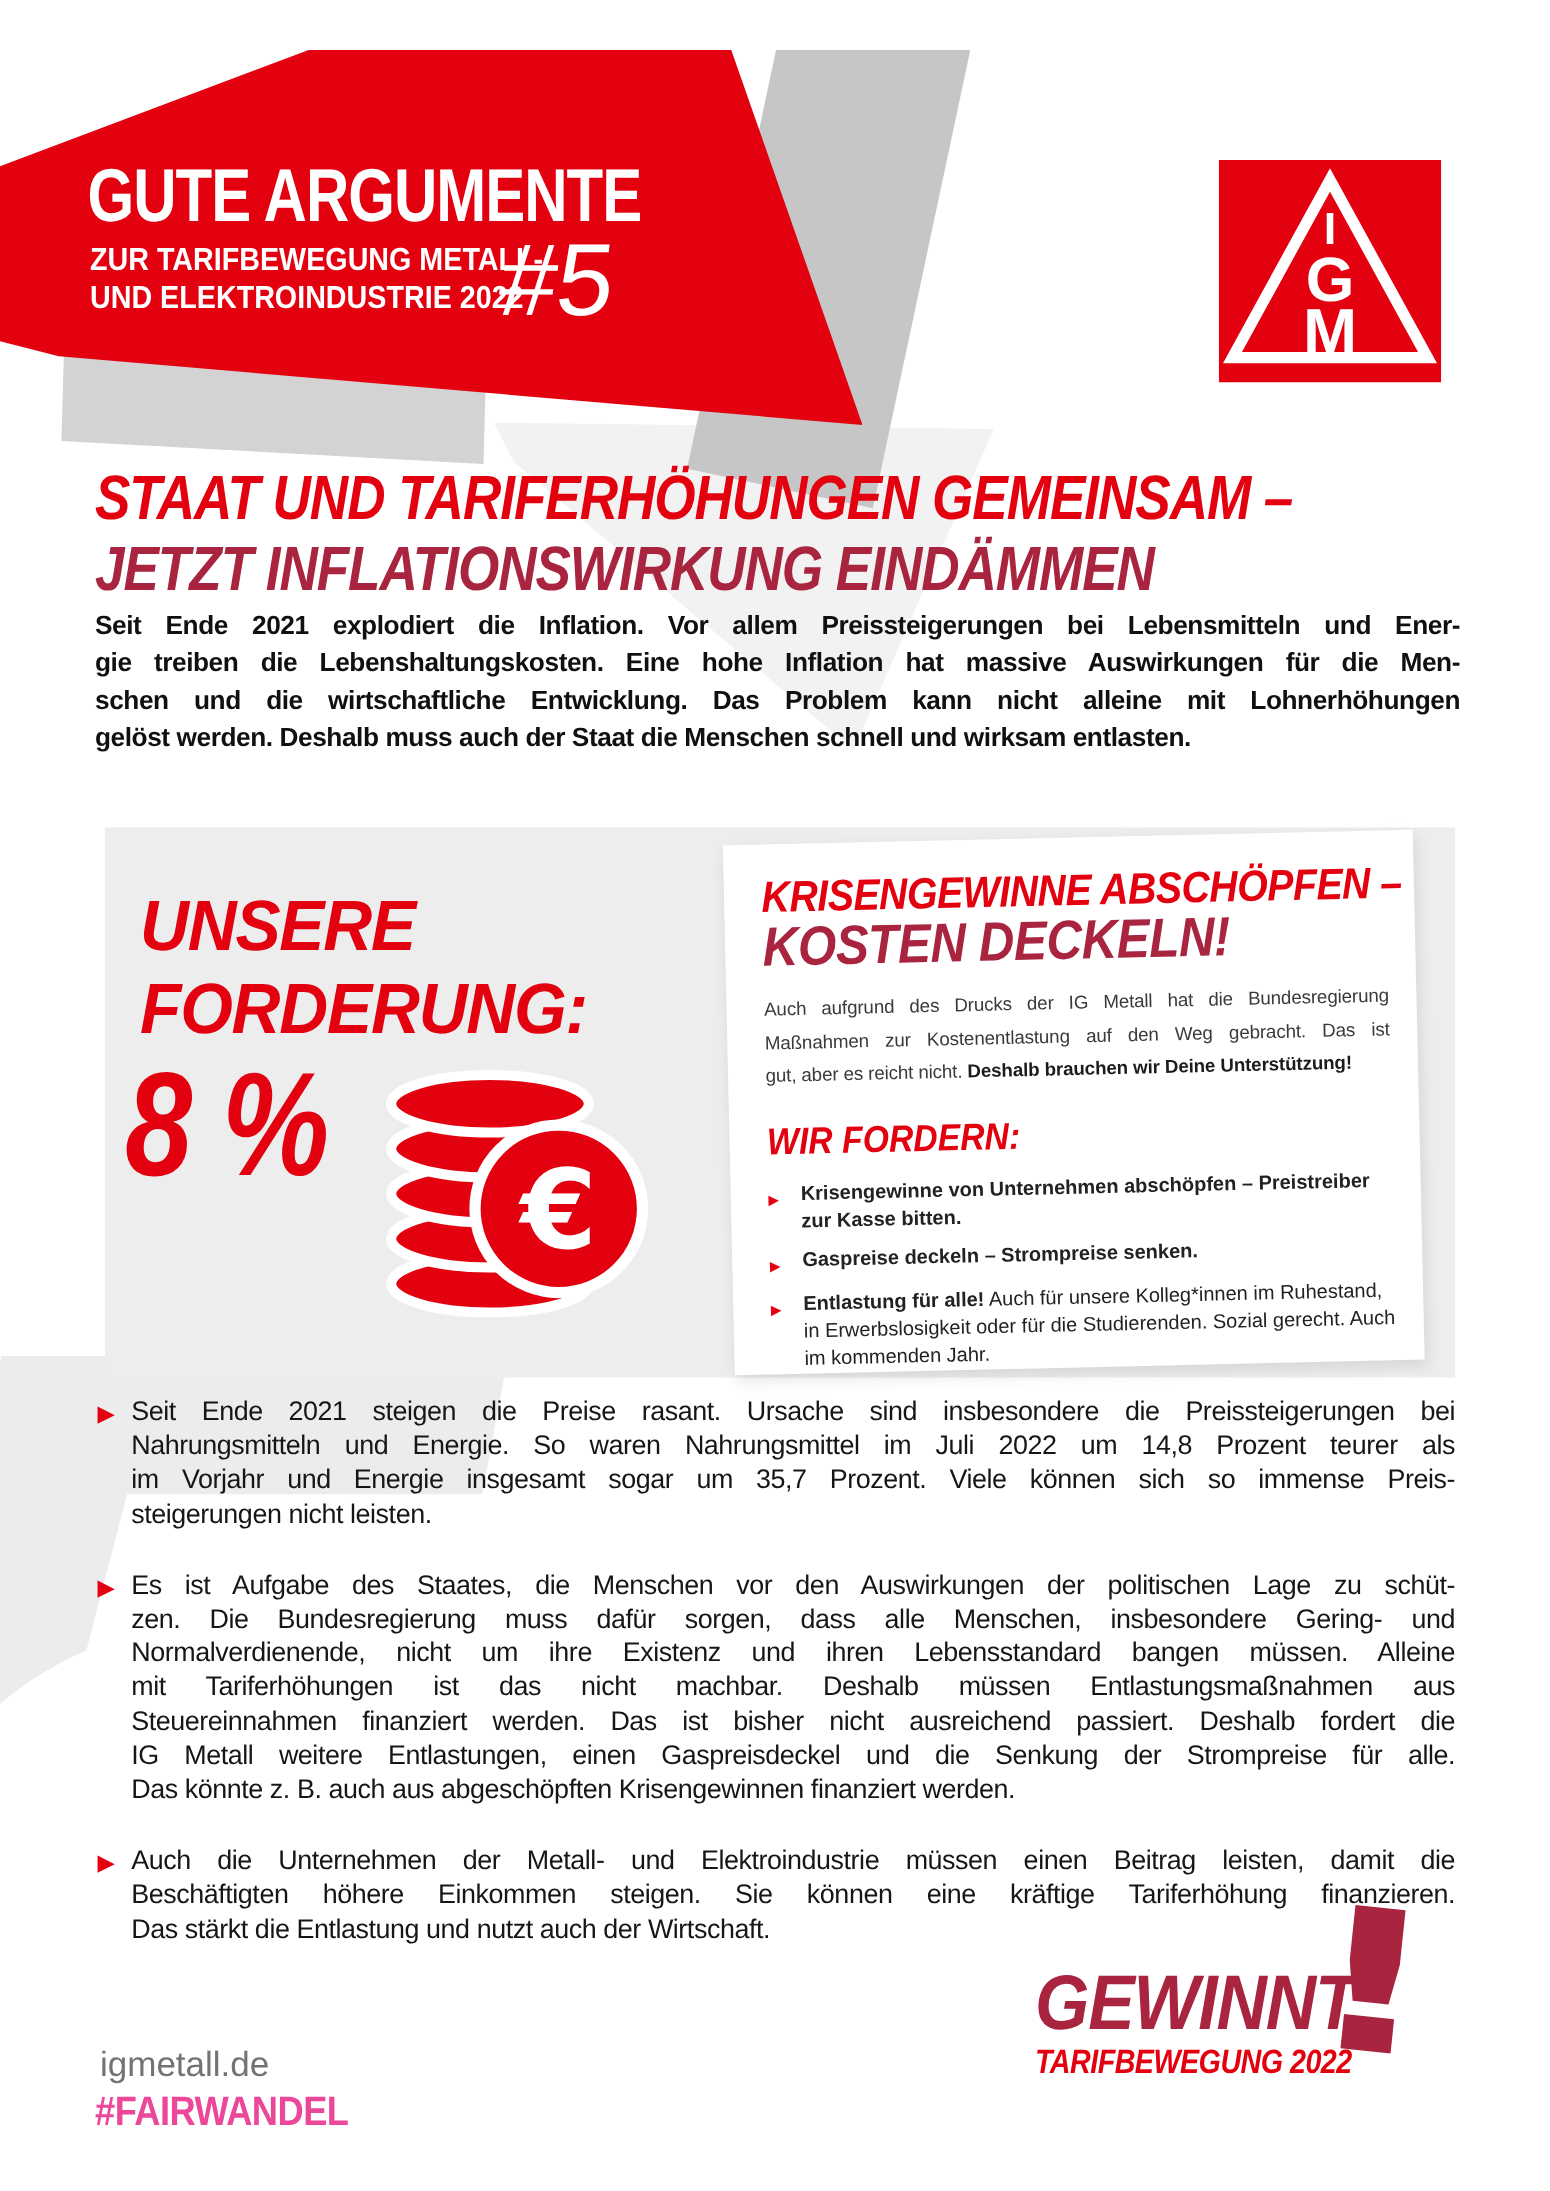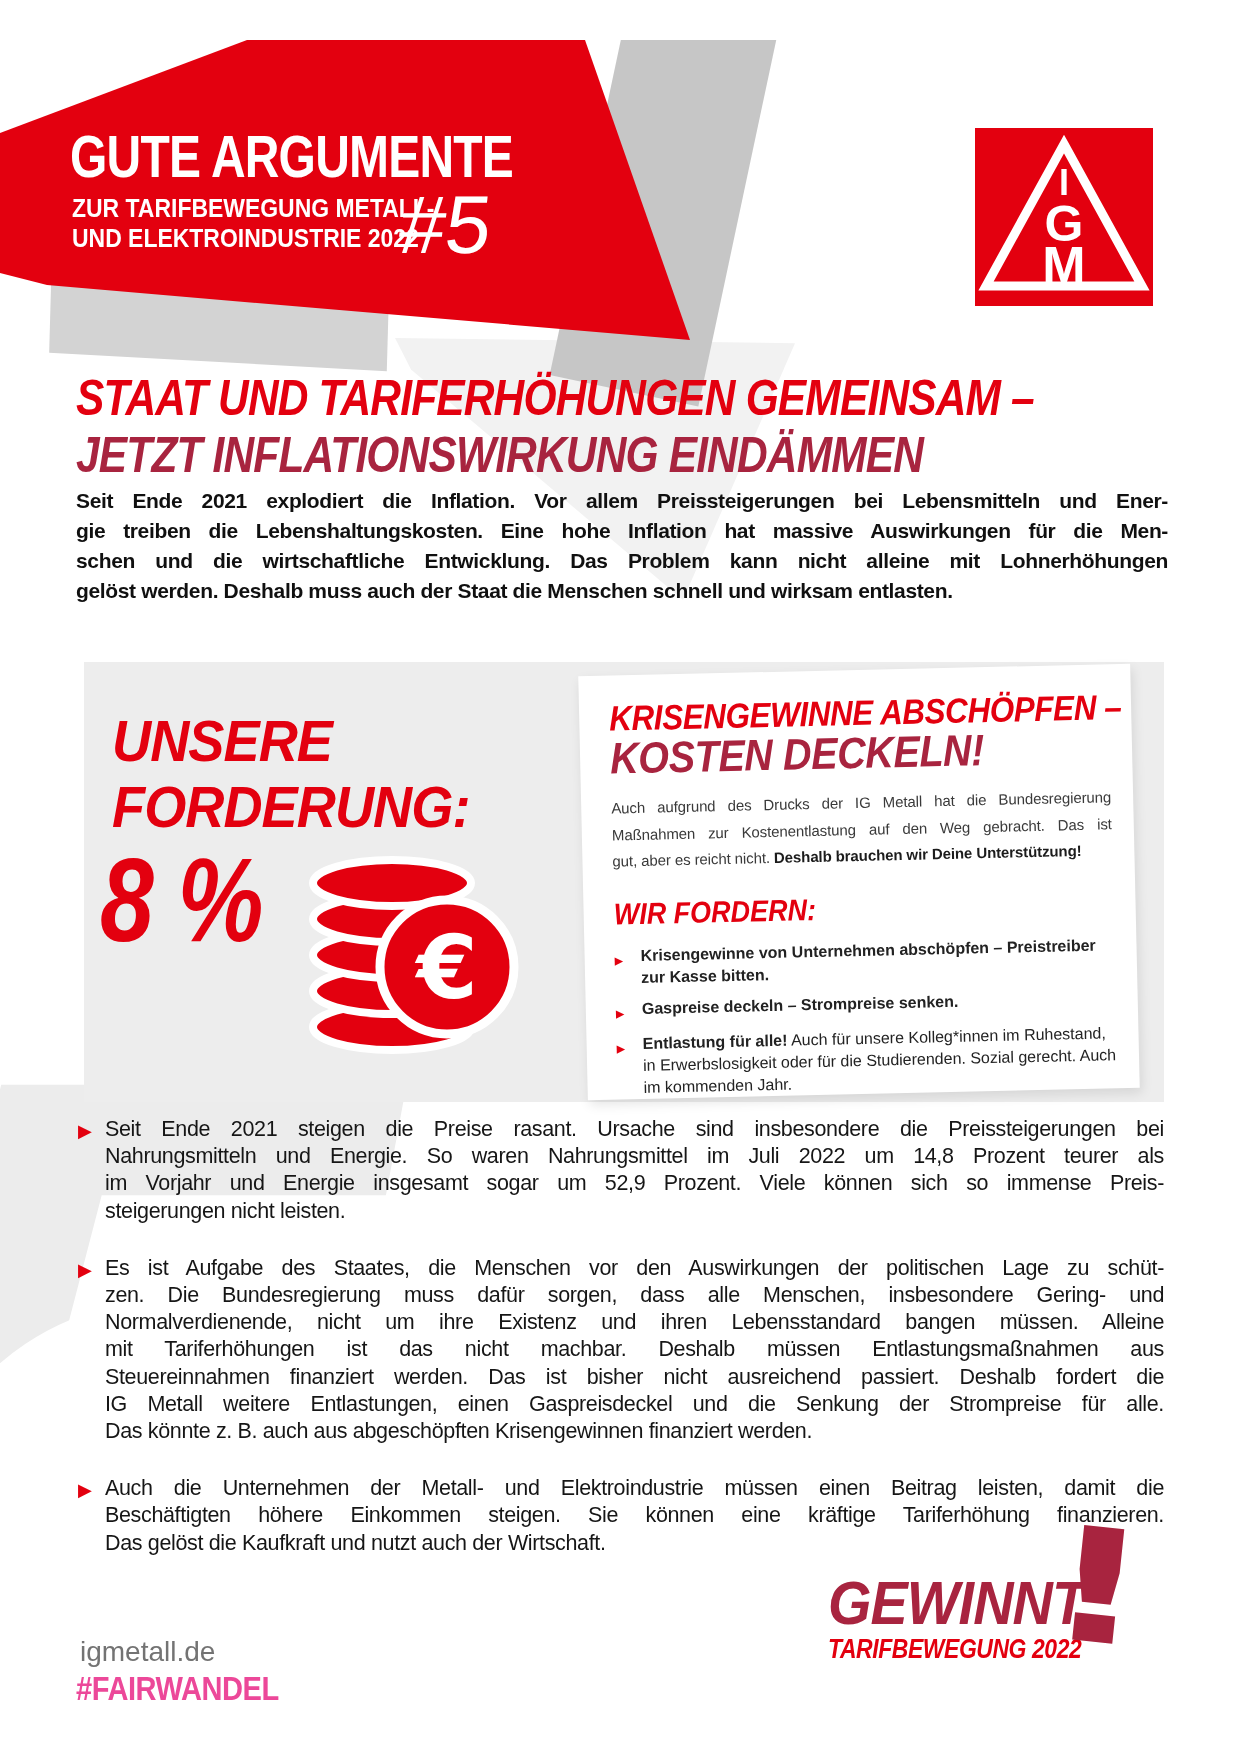--- a/index.html
+++ b/index.html
@@ -168,38 +168,38 @@
         </div>
       </div>
     </div>
   </div>
 
   <div class="abs args">
     <div class="arg">
       <span class="amark">▶</span>
       <div class="jl">Seit Ende 2021 steigen die Preise rasant. Ursache sind insbesondere die Preissteigerungen bei</div>
       <div class="jl">Nahrungsmitteln und Energie. So waren Nahrungsmittel im Juli 2022 um 14,8 Prozent teurer als</div>
-      <div class="jl">im Vorjahr und Energie insgesamt sogar um 52,9 Prozent. Viele können sich so immense Preis-</div>
+      <div class="jl">im Vorjahr und Energie insgesamt sogar um 35,7 Prozent. Viele können sich so immense Preis-</div>
       <div class="jl-last">steigerungen nicht leisten.</div>
     </div>
     <div class="arg">
       <span class="amark">▶</span>
       <div class="jl">Es ist Aufgabe des Staates, die Menschen vor den Auswirkungen der politischen Lage zu schüt-</div>
       <div class="jl">zen. Die Bundesregierung muss dafür sorgen, dass alle Menschen, insbesondere Gering- und</div>
       <div class="jl">Normalverdienende, nicht um ihre Existenz und ihren Lebensstandard bangen müssen. Alleine</div>
       <div class="jl">mit Tariferhöhungen ist das nicht machbar. Deshalb müssen Entlastungsmaßnahmen aus</div>
       <div class="jl">Steuereinnahmen finanziert werden. Das ist bisher nicht ausreichend passiert. Deshalb fordert die</div>
       <div class="jl">IG Metall weitere Entlastungen, einen Gaspreisdeckel und die Senkung der Strompreise für alle.</div>
       <div class="jl-last">Das könnte z. B. auch aus abgeschöpften Krisengewinnen finanziert werden.</div>
     </div>
     <div class="arg">
       <span class="amark">▶</span>
       <div class="jl">Auch die Unternehmen der Metall- und Elektroindustrie müssen einen Beitrag leisten, damit die</div>
       <div class="jl">Beschäftigten höhere Einkommen steigen. Sie können eine kräftige Tariferhöhung finanzieren.</div>
-      <div class="jl-last">Das gelöst die Kaufkraft und nutzt auch der Wirtschaft.</div>
+      <div class="jl-last">Das stärkt die Entlastung und nutzt auch der Wirtschaft.</div>
     </div>
   </div>
 
   <div class="abs site nowrap">igmetall.de</div>
   <div class="abs hashtag nowrap">
     <span class="sx" style="transform:scaleX(.88);">#FAIRWANDEL</span>
   </div>
 
   <div class="abs soli nowrap">
     <div class="s2"><span class="sx" style="transform:scaleX(.9);">GEWINNT</span></div>

